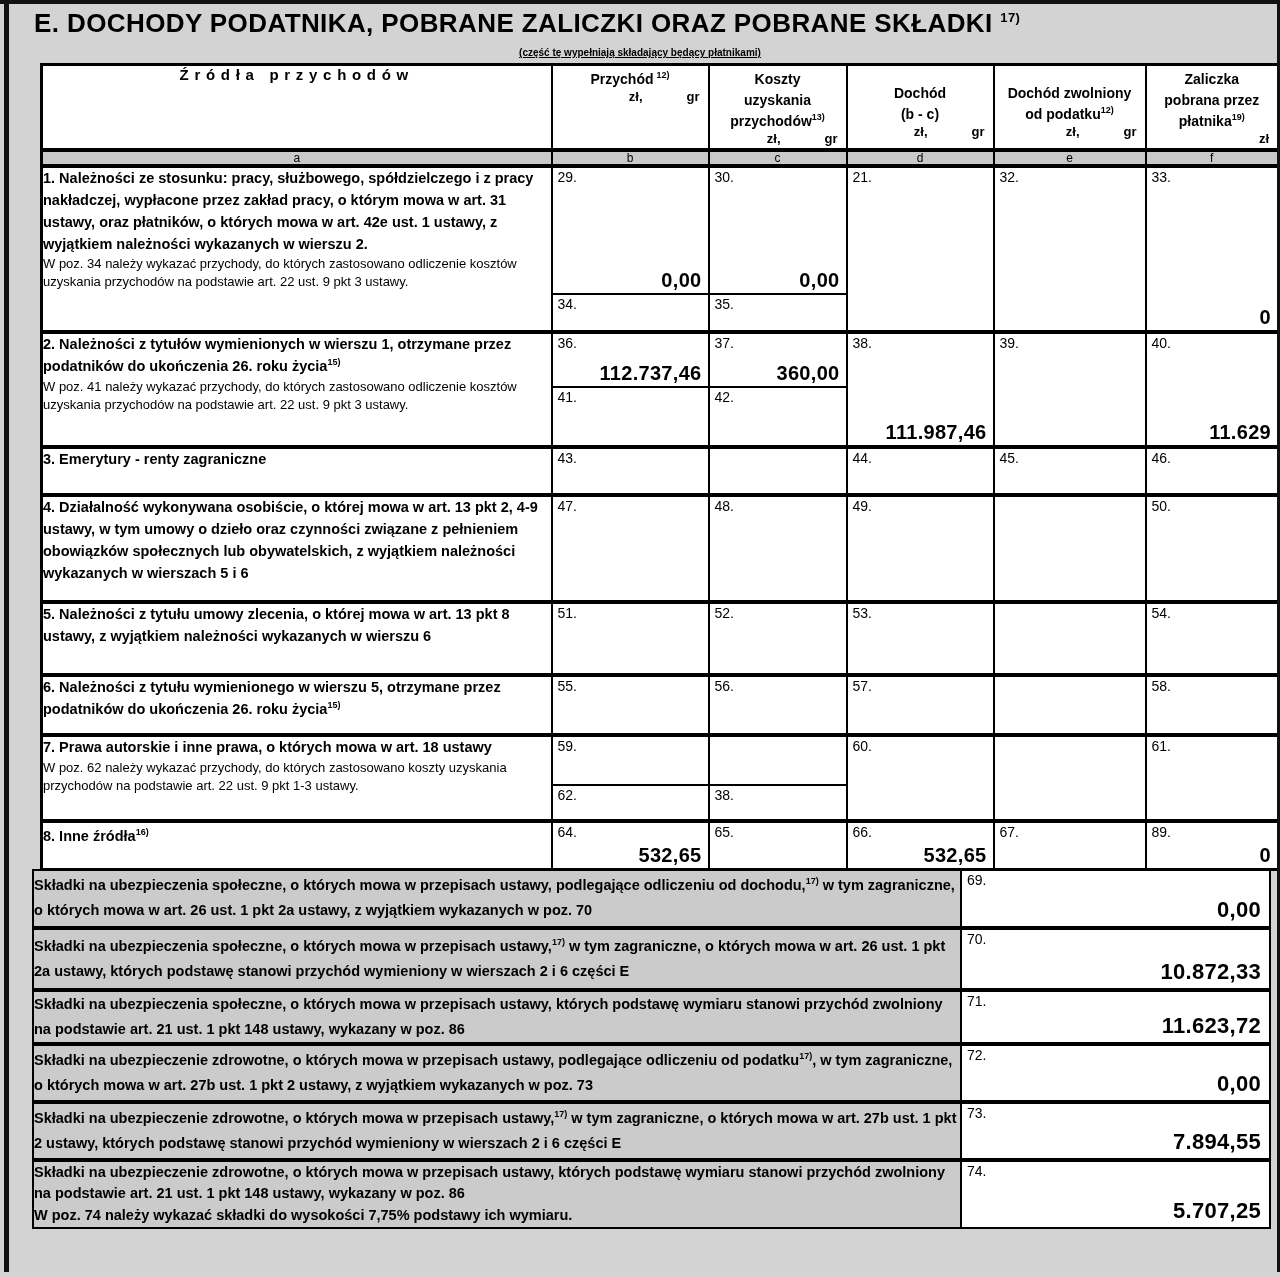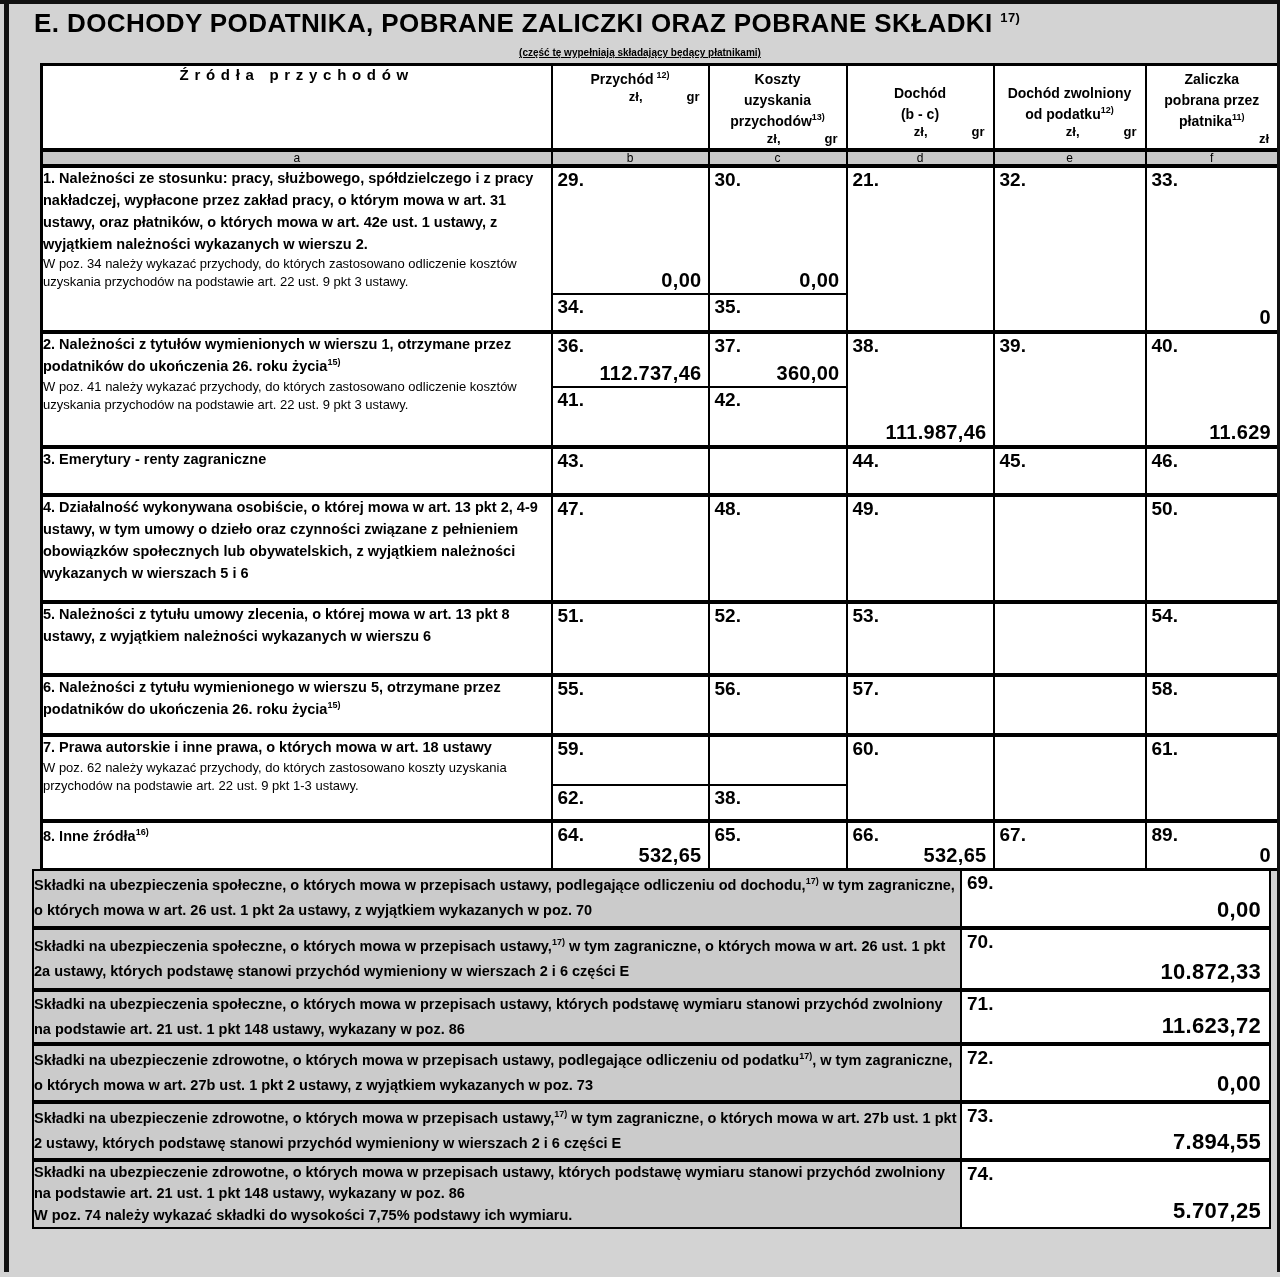--- a/index.html
+++ b/index.html
@@ -77,21 +77,21 @@
     vertical-align: middle;
     padding: 4px 8px 4px 9px;
     font-weight: bold; font-size: 14.5px; line-height: 1.5;
   }
   td.lbl sup { font-size: 9px; }
   td.lbl.top { vertical-align: top; padding-top: 3px; }
   .lbl-note { display: block; font-weight: normal; font-size: 13px; line-height: 1.38; }
   td.blocked { background: #c0c0c0; }
   .num {
     position: absolute; top: 2px; left: 5px;
-    font-size: 19px; font-weight: bold; line-height: 1.1;
+    font-size: 14px; font-weight: normal; line-height: 1.1;
   }
   .val {
     position: absolute; bottom: 1px; right: 6px;
     font-size: 20px; font-weight: bold; letter-spacing: 0.3px;
   }
 
   
   table.contrib {
     margin-left: 32px; margin-top: -2px;
     width: 1237px;
@@ -166,21 +166,21 @@
       <div class="hdr-inner">
         <div class="hdr-name vmid"><span>Dochód zwolniony</span><br><span>od podatku</span><sup>12)</sup></div>
         <div class="units">
               <span>zł,</span>
               <span>gr</span>
             </div>
       </div>
     </td>
     <td class="hdr-col">
       <div class="hdr-inner">
-        <div class="hdr-name"><span>Zaliczka</span><br><span>pobrana przez</span><br><span>płatnika</span><sup>11)</sup></div>
+        <div class="hdr-name"><span>Zaliczka</span><br><span>pobrana przez</span><br><span>płatnika</span><sup>19)</sup></div>
         <div class="units">
               <span>zł</span>
             </div>
       </div>
     </td>
   </tr>
 
   <tr class="letters" style="height:14px">
     <td>a</td>
     <td>b</td>

